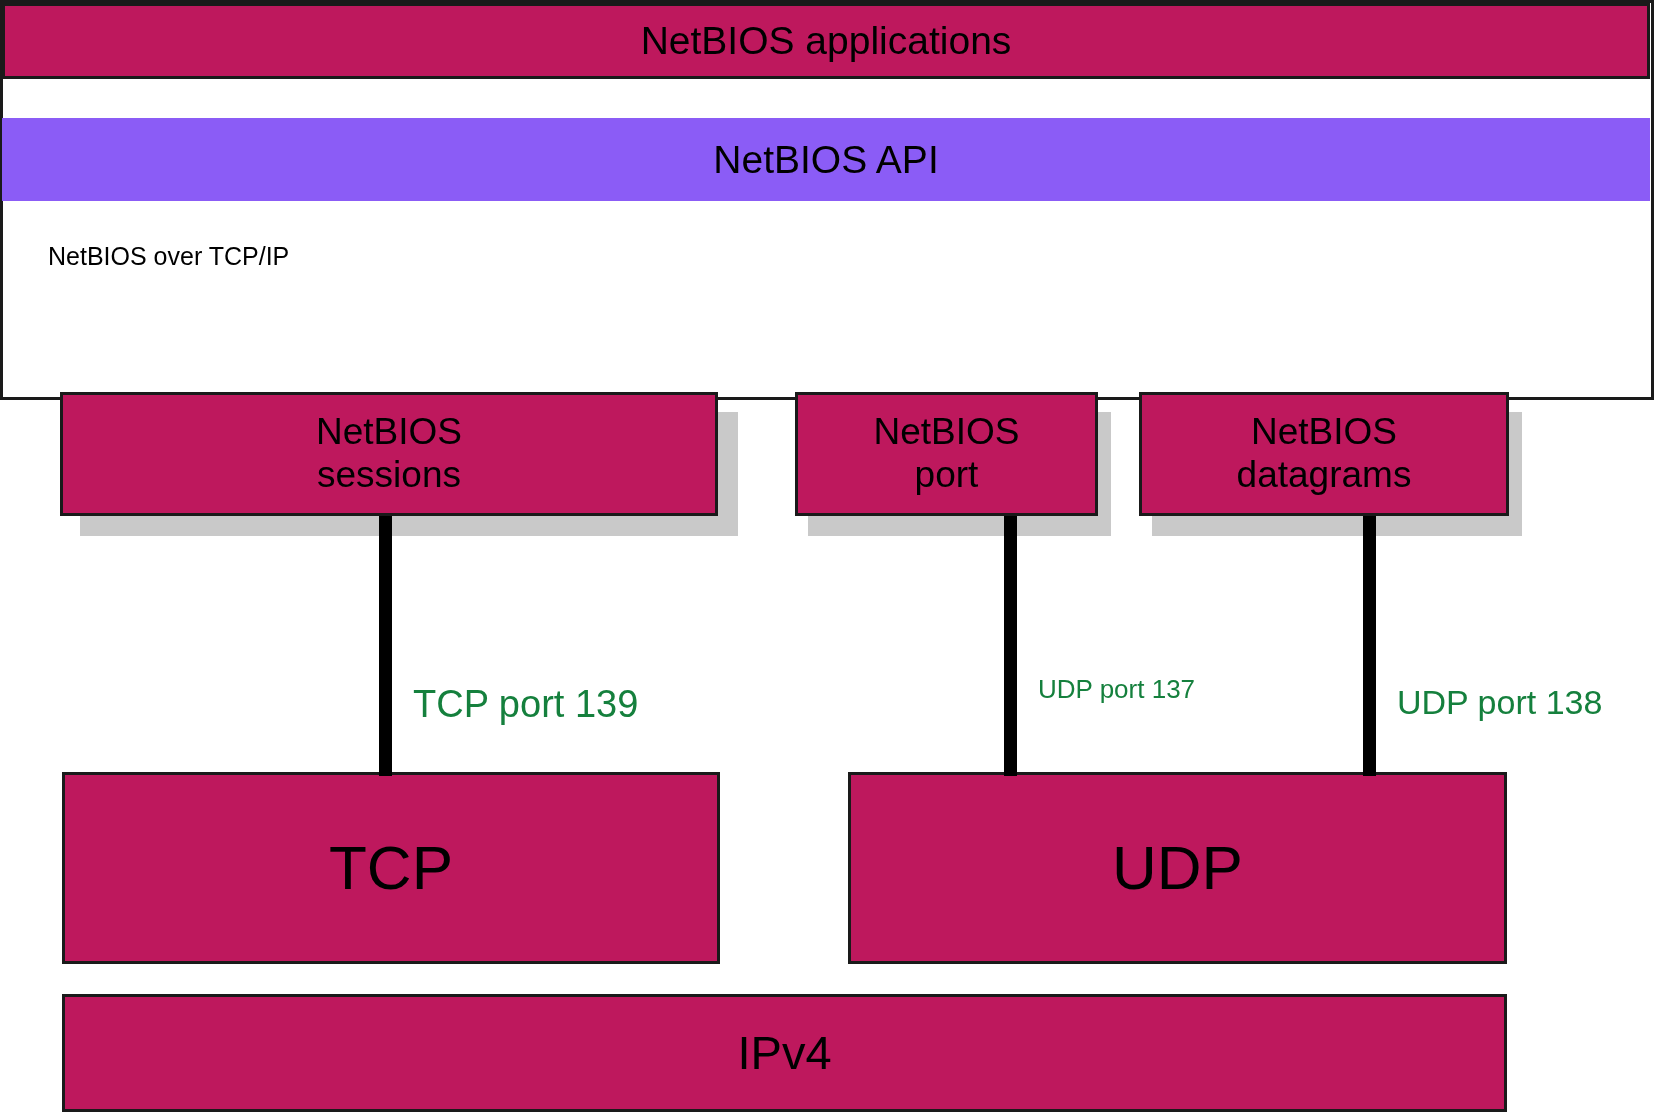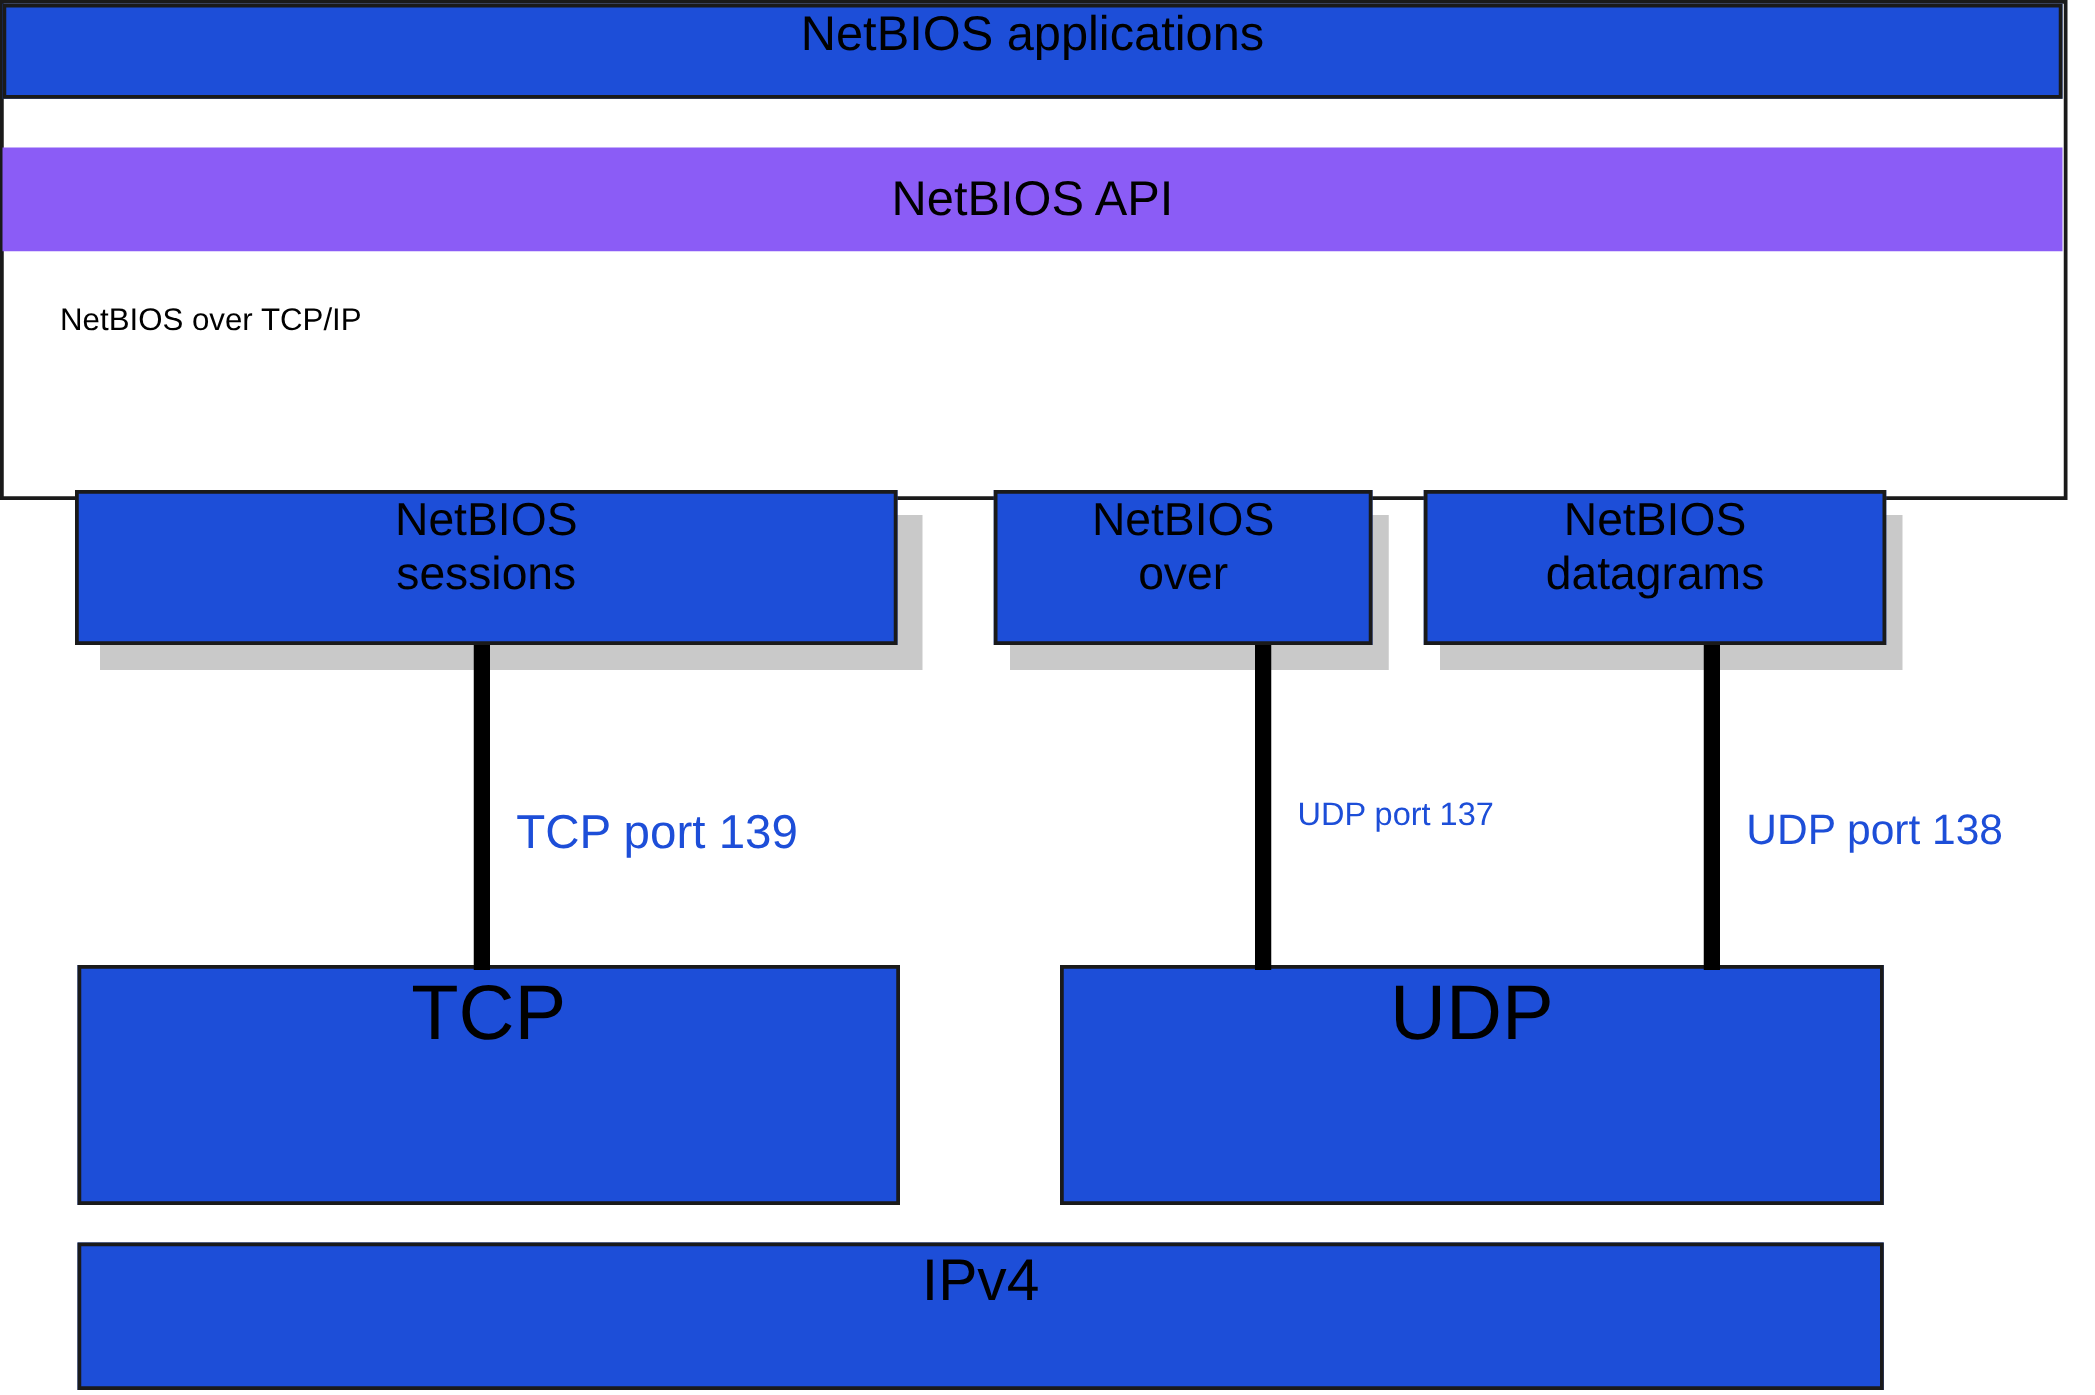--- a/index.html
+++ b/index.html
@@ -11,23 +11,24 @@
     position: relative;
     width: 1676px;
     height: 1116px;
     background: #ffffff;
     font-family: "Liberation Sans", sans-serif;
     overflow: hidden;
   }
   .box {
     position: absolute;
     box-sizing: border-box;
-    background: #1d4ed8;
+    background: #be185d;
     border: 3px solid #1a1a1a;
     display: flex;
+    align-items: center;
     justify-content: center;
     text-align: center;
     color: #000000;
     line-height: 1.15;
   }
   .shadow {
     position: absolute;
     background: #c9c9c9;
     z-index: 1;
   }
@@ -39,23 +40,24 @@
     justify-content: center;
     color: #000000;
   }
   .connector {
     position: absolute;
     background: #000000;
     z-index: 3;
   }
   .free-label {
     position: absolute;
-    color: #1d4ed8;
+    color: #15803d;
     white-space: nowrap;
     z-index: 4;
+    margin-top: 38px;
   }
   
   #apps-box {
     left: 2px; top: 3px; width: 1648px; height: 76px;
     font-size: 39px;
     z-index: 2;
   }
   #api-band {
     left: 2px; top: 118px; width: 1648px; height: 83px;
     background: #8b5cf6;
@@ -140,21 +142,21 @@
     <div>
       <div>NetBIOS</div>
       <div>sessions</div>
     </div>
   </div>
 
   <div class="shadow" id="names-shadow"></div>
   <div class="box" id="names-box">
     <div>
       <div>NetBIOS</div>
-      <div>over</div>
+      <div>port</div>
     </div>
   </div>
 
   <div class="shadow" id="datagrams-shadow"></div>
   <div class="box" id="datagrams-box">
     <div>
       <div>NetBIOS</div>
       <div>datagrams</div>
     </div>
   </div>

